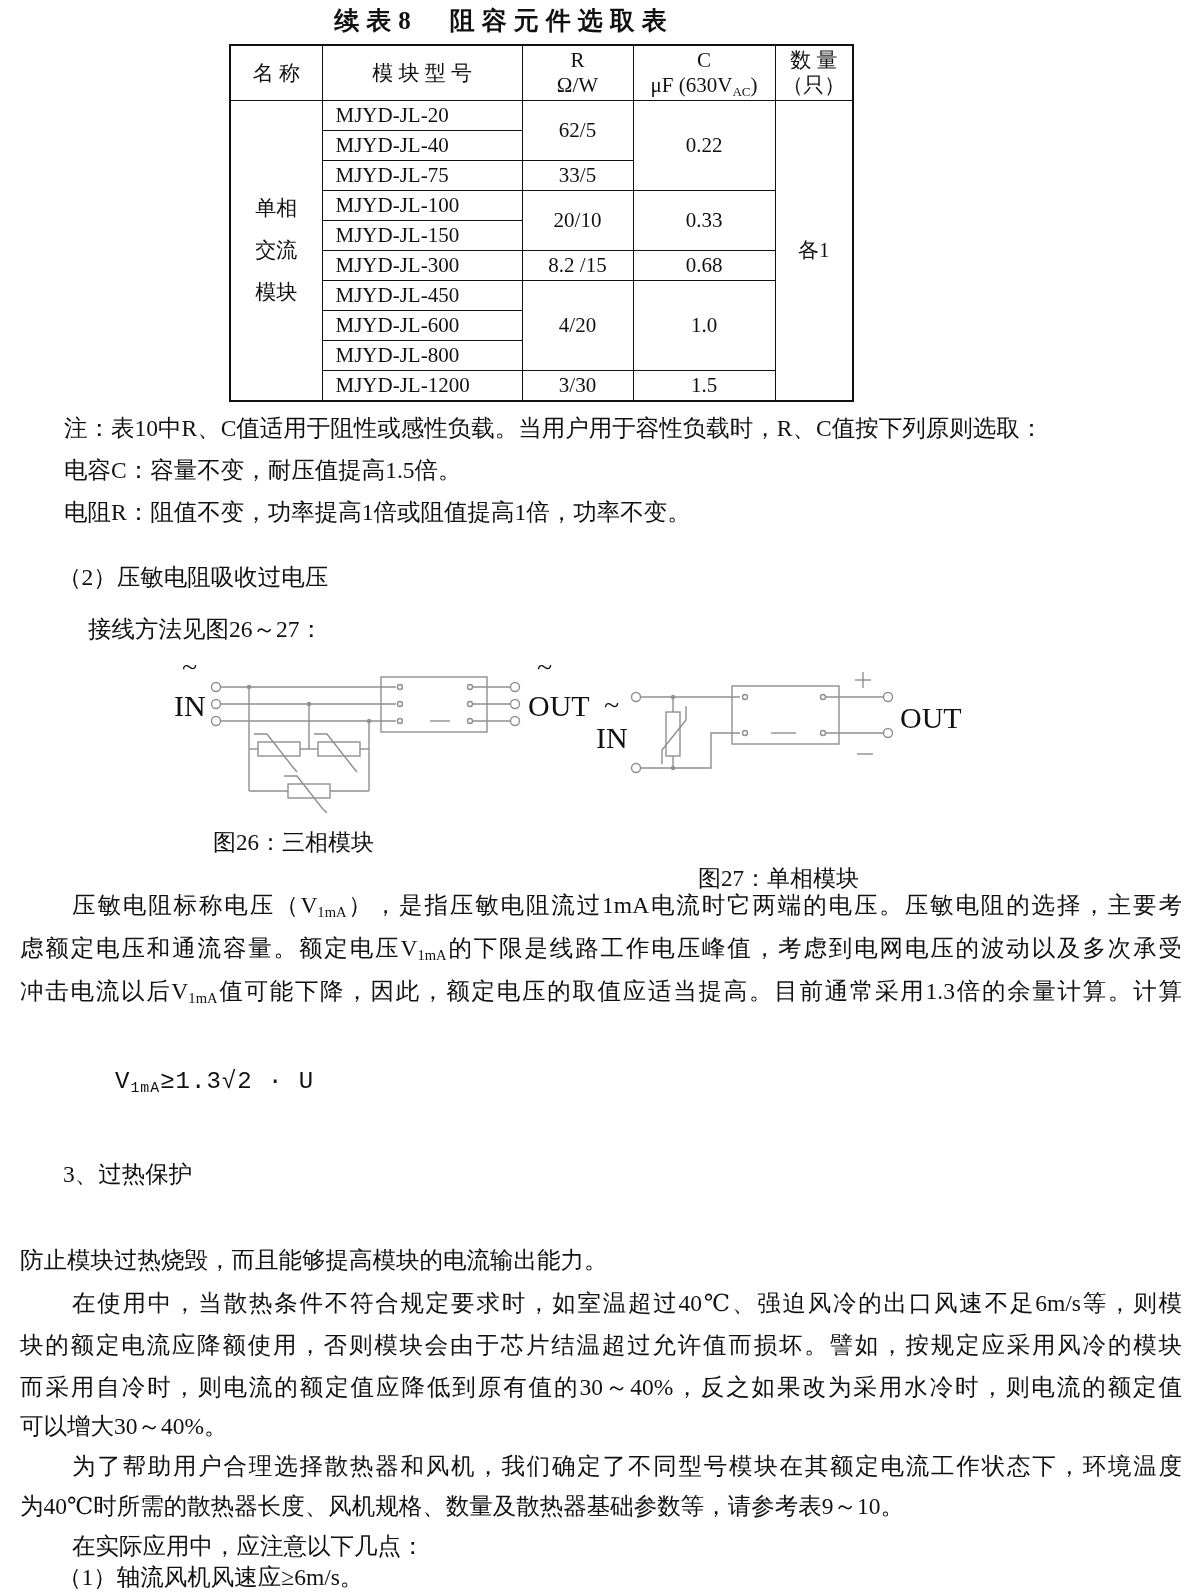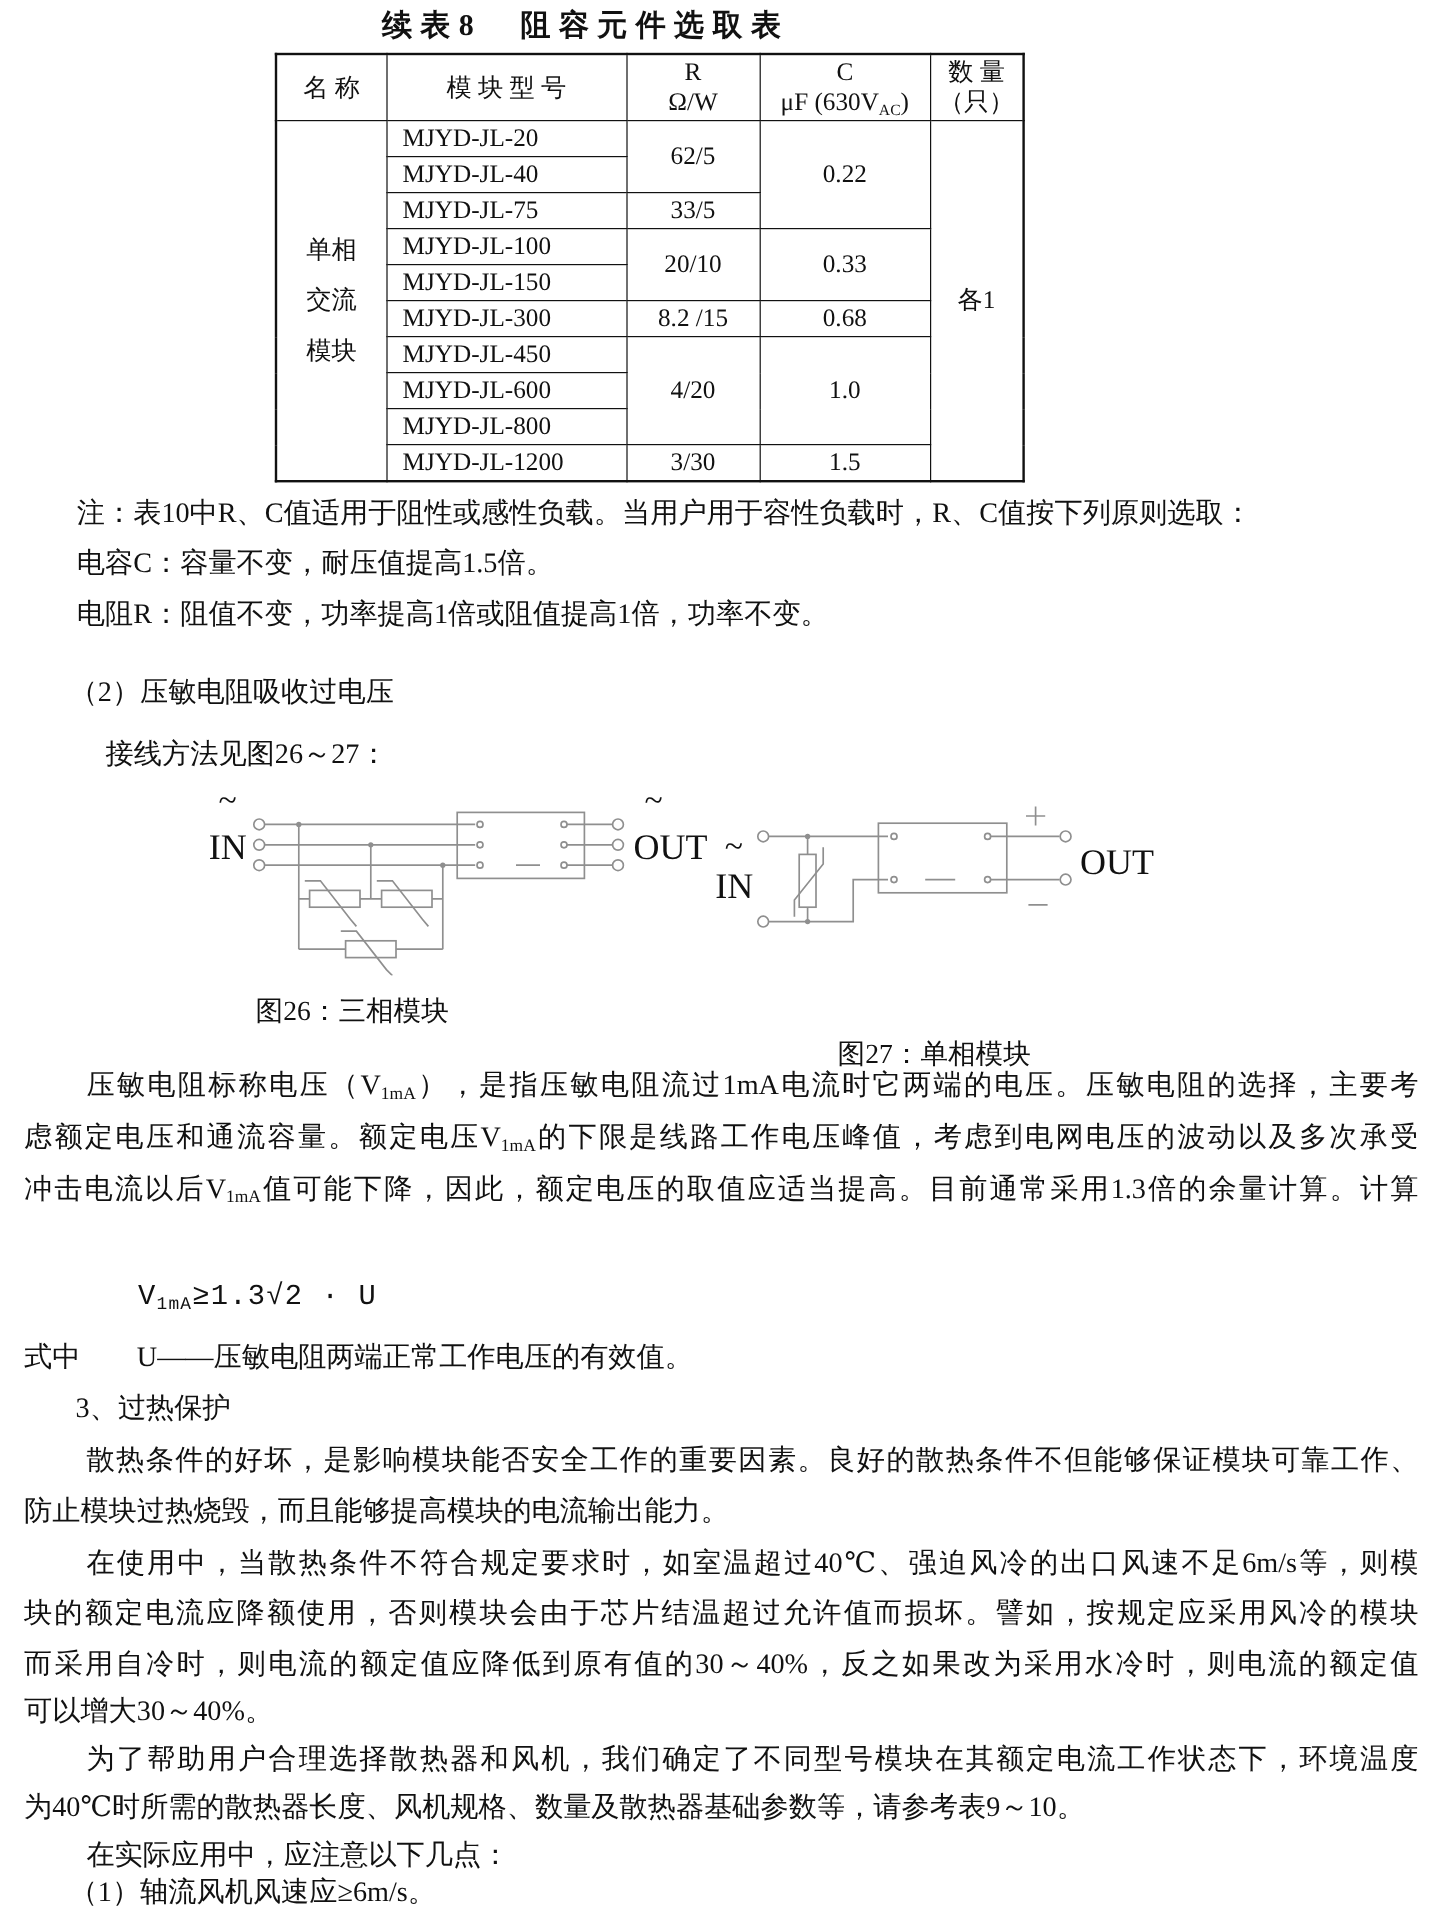--- a/index.html
+++ b/index.html
@@ -7,21 +7,21 @@
     position:relative;
     width:1200px;height:1596px;
     margin:0 auto;
     background:#ffffff;
     color:#111;
     font-family:"Liberation Serif","DejaVu Serif",serif;
     overflow:hidden;
   }
   
   .doc-title{
-    position:absolute;top:4px;left:0;width:976px;
+    position:absolute;top:4px;left:16px;width:976px;
     text-align:center;
     font-size:25px;font-weight:bold;letter-spacing:7px;
   }
   
   .rc-table{
     position:absolute;top:44px;left:229px;
     border-collapse:collapse;table-layout:fixed;
     width:623px;
     font-size:21px;
   }
@@ -238,23 +238,21 @@
     <text class="lbl" x="322" y="76">OUT</text>
   </svg>
 
   <div class="fig-caption" style="top:828px;left:213px;">图26：三相模块</div>
   <div class="fig-caption" style="top:864px;left:698px;">图27：单相模块</div>
 
   <div class="bline full" style="top:884px;padding-left:52px;">压敏电阻标称电压（V<sub>1mA</sub>），是指压敏电阻流过1mA电流时它两端的电压。压敏电阻的选择，主要考</div>
   <div class="bline full" style="top:927px;">虑额定电压和通流容量。额定电压V<sub>1mA</sub>的下限是线路工作电压峰值，考虑到电网电压的波动以及多次承受</div>
   <div class="bline full" style="top:970px;">冲击电流以后V<sub>1mA</sub>值可能下降，因此，额定电压的取值应适当提高。目前通常采用1.3倍的余量计算。计算</div>
   <div class="bline formula" style="top:1060px;padding-left:95px;font-family:Liberation Mono, monospace;">V<sub>1mA</sub>≥1.3√2 · U</div>
-  <div class="bline" style="top:1110px;">式中　　U——压敏电阻两端正常工作电压的有效值。</div>
   <div class="bline" style="top:1153px;padding-left:43px;">3、过热保护</div>
-  <div class="bline full" style="top:1196px;padding-left:52px;">散热条件的好坏，是影响模块能否安全工作的重要因素。良好的散热条件不但能够保证模块可靠工作、</div>
   <div class="bline" style="top:1239px;">防止模块过热烧毁，而且能够提高模块的电流输出能力。</div>
   <div class="bline full" style="top:1282px;padding-left:52px;">在使用中，当散热条件不符合规定要求时，如室温超过40℃、强迫风冷的出口风速不足6m/s等，则模</div>
   <div class="bline full" style="top:1324px;">块的额定电流应降额使用，否则模块会由于芯片结温超过允许值而损坏。譬如，按规定应采用风冷的模块</div>
   <div class="bline full" style="top:1366px;">而采用自冷时，则电流的额定值应降低到原有值的30～40%，反之如果改为采用水冷时，则电流的额定值</div>
   <div class="bline" style="top:1405px;">可以增大30～40%。</div>
   <div class="bline full" style="top:1445px;padding-left:52px;">为了帮助用户合理选择散热器和风机，我们确定了不同型号模块在其额定电流工作状态下，环境温度</div>
   <div class="bline" style="top:1485px;">为40℃时所需的散热器长度、风机规格、数量及散热器基础参数等，请参考表9～10。</div>
   <div class="bline" style="top:1525px;padding-left:52px;">在实际应用中，应注意以下几点：</div>
   <div class="bline" style="top:1556px;padding-left:38px;">（1）轴流风机风速应≥6m/s。</div>
 

